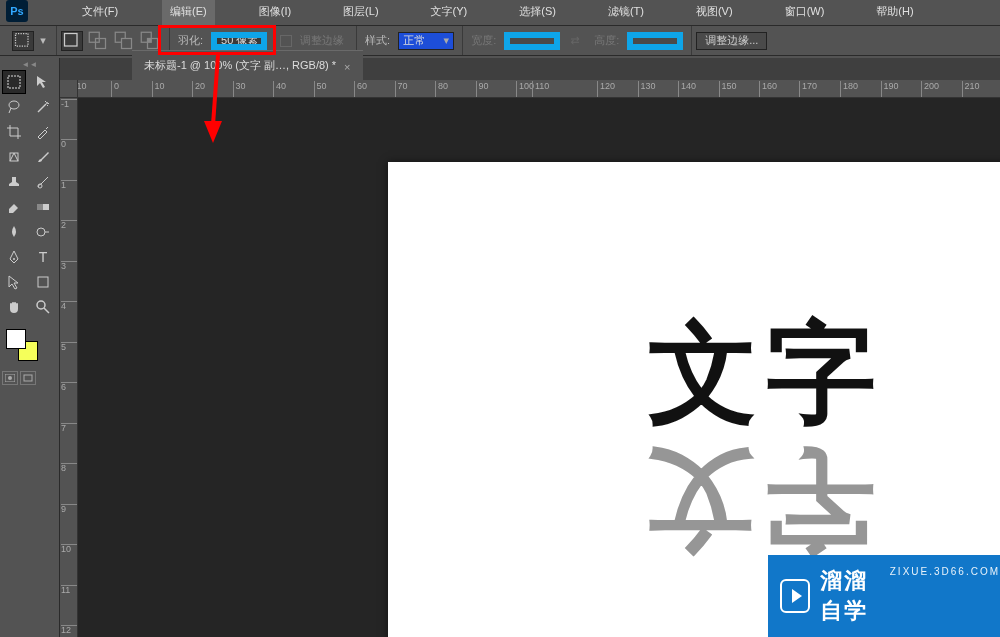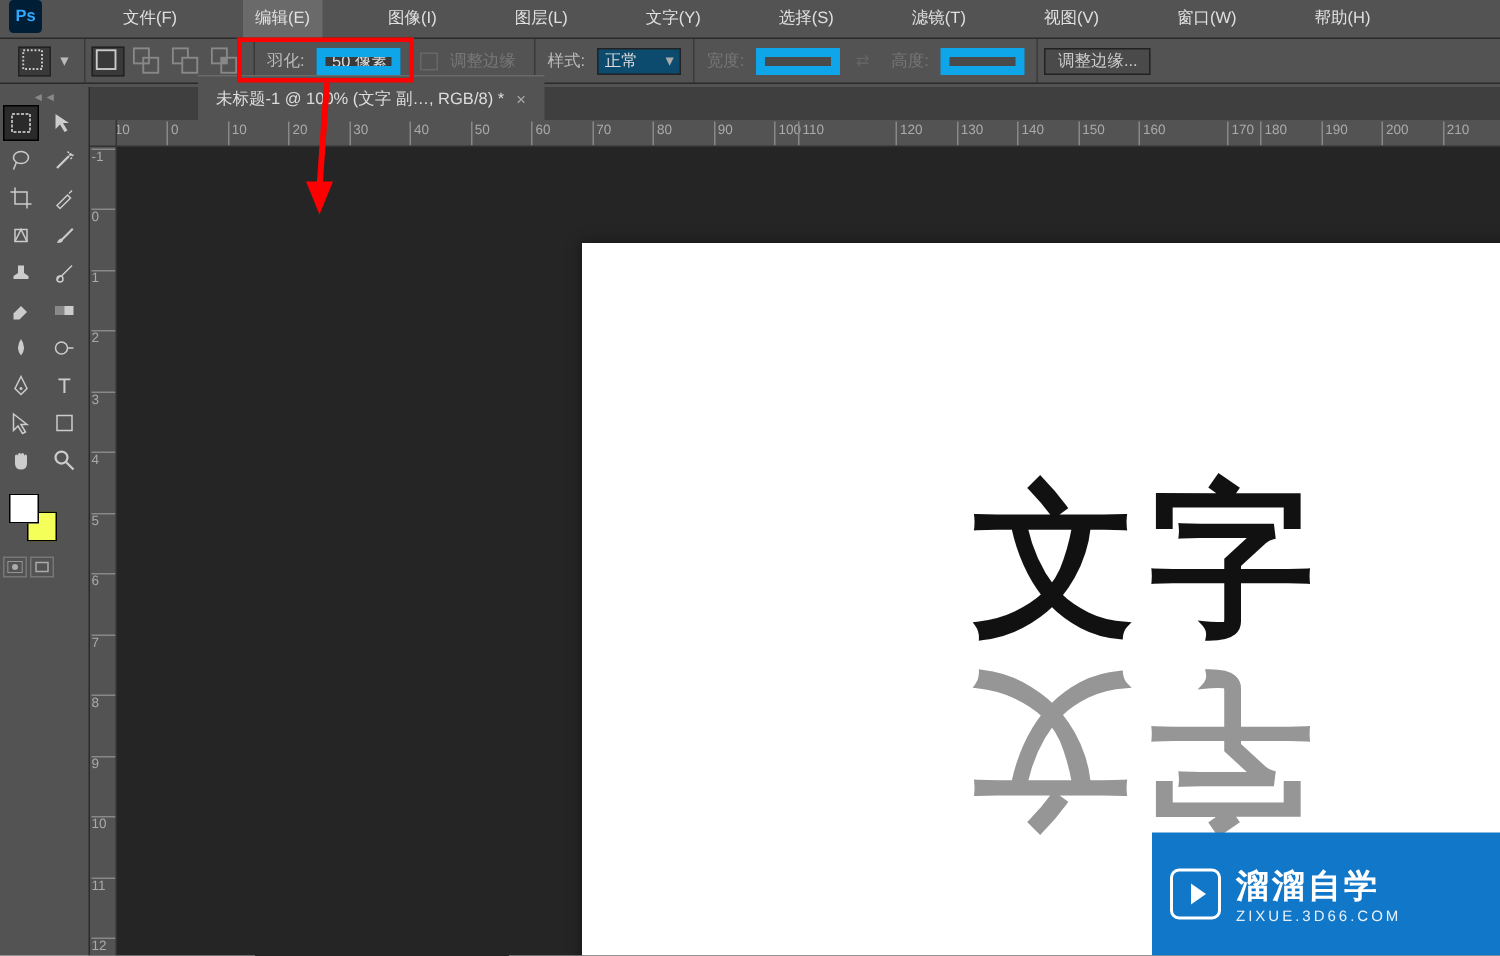--- a/index.html
+++ b/index.html
@@ -14,21 +14,21 @@
 
 .optionsbar { height: 30px; background: #535353; display: flex; align-items: center; padding-left: 12px; border-bottom: 1px solid #2a2a2a; gap: 4px; }
 .opt-group { display: flex; align-items: center; gap: 4px; border-right: 1px solid #3a3a3a; padding-right: 8px; height: 100%; }
 .opt-group-no-border { display: flex; align-items: center; gap: 4px; padding-right: 8px; height: 100%; }
 .opt-icon { width: 22px; height: 20px; display: flex; align-items: center; justify-content: center; color: #bbb; border: 1px solid transparent; }
 .opt-icon.pressed { background: #3a3a3a; border: 1px solid #222; }
 .opt-label { color: #bbb; padding: 0 4px; }
 .opt-label.dim { color: #777; }
 .opt-input { background: #3a3a3a; border: 6px solid #0ea5e9; color: #ddd; width: 56px; height: 18px; padding: 0 4px; font-size: 11px; }
 .opt-input.dim { background: #4a4a4a; color: #666; }
-.opt-select { background: #0c4a6e; border: 1px solid #222; color: #ddd; height: 18px; padding: 0 16px 0 4px; font-size: 11px; position: relative; display: inline-flex; align-items: center; min-width: 56px; }
+.opt-select { background: #1d4ed8; border: 1px solid #222; color: #ddd; height: 18px; padding: 0 16px 0 4px; font-size: 11px; position: relative; display: inline-flex; align-items: center; min-width: 56px; }
 .opt-select::after { content: "▾"; position: absolute; right: 4px; color: #aaa; }
 .opt-checkbox { width: 12px; height: 12px; border: 1px solid #888; display: inline-block; vertical-align: middle; }
 .opt-button { background: #4a4a4a; border: 1px solid #222; color: #ccc; height: 18px; padding: 0 8px; font-size: 11px; display: inline-flex; align-items: center; }
 .red-highlight { position: absolute; border: 3px solid #ff0000; pointer-events: none; z-index: 50; }
 
 
 .tabbar { height: 22px; background: #3f3f3f; display: flex; align-items: flex-end; padding-left: 72px; }
 .doc-tab { background: #535353; color: #ddd; padding: 7px 12px; font-size: 11px; border-top: 1px solid #6a6a6a; display: flex; align-items: flex-end; gap: 8px; }
 .doc-tab .close { color: #aaa; cursor: pointer; }
 
@@ -55,21 +55,21 @@
 .ruler-v .ruler-tick { left: 1px; border-top: 1px solid #888; width: 16px; padding-top: 0; writing-mode: horizontal-tb; text-align: left; line-height: 9px; }
 .canvas-scroll { position: absolute; left: 18px; top: 40px; right: 0; bottom: 0; background: #252525; overflow: hidden; }
 .canvas { position: absolute; background: #fff; box-shadow: 0 0 8px rgba(0,0,0,0.5); }
 .canvas-text { position: absolute; font-family: "SimHei", "Microsoft YaHei", sans-serif; font-weight: 900; color: #111; }
 .canvas-text-reflect { position: absolute; font-family: "SimHei", "Microsoft YaHei", sans-serif; font-weight: 900; color: #969696; transform: scaleY(-1); }
 
 
 .watermark { position: absolute; right: 0; bottom: 0; width: 232px; height: 82px; background: #1177c9; color: #fff; display: flex; align-items: center; padding-left: 12px; gap: 10px; z-index: 100; }
 .wm-play { width: 34px; height: 34px; border: 2px solid #fff; border-radius: 6px; display: flex; align-items: center; justify-content: center; }
 .wm-play::before { content: ""; border-left: 10px solid #fff; border-top: 7px solid transparent; border-bottom: 7px solid transparent; margin-left: 3px; }
-.wm-text { display: flex; flex-direction: column; }
+.wm-text { display: flex; }
 .wm-title { font-size: 22px; font-weight: bold; letter-spacing: 2px; }
 .wm-sub { font-size: 10px; letter-spacing: 2px; opacity: 0.9; }
 
 
 .red-arrow { position: absolute; z-index: 60; pointer-events: none; }
 </style>
 </head>
 <body>
 
 <div class="menubar">
@@ -303,21 +303,21 @@
       <div class="ruler-tick" style="left: 316.5px;">70</div>
       <div class="ruler-tick" style="left: 357px;">80</div>
       <div class="ruler-tick" style="left: 397.5px;">90</div>
       <div class="ruler-tick" style="left: 438px;">100</div>
       <div class="ruler-tick" style="left: 454px;">110</div>
       <div class="ruler-tick" style="left: 519px;">120</div>
       <div class="ruler-tick" style="left: 559.5px;">130</div>
       <div class="ruler-tick" style="left: 600px;">140</div>
       <div class="ruler-tick" style="left: 640.5px;">150</div>
       <div class="ruler-tick" style="left: 681px;">160</div>
-      <div class="ruler-tick" style="left: 740px;">170</div>
+      <div class="ruler-tick" style="left: 721px;">170</div>
       <div class="ruler-tick" style="left: 762px;">180</div>
       <div class="ruler-tick" style="left: 802.5px;">190</div>
       <div class="ruler-tick" style="left: 843px;">200</div>
       <div class="ruler-tick" style="left: 883.5px;">210</div>
     </div>
   <div class="ruler-v" id="ruler-v">
       <div class="ruler-tick" style="top: 0.5px;">-1</div>
       <div class="ruler-tick" style="top: 41px;">0</div>
       <div class="ruler-tick" style="top: 81.5px;">1</div>
       <div class="ruler-tick" style="top: 122px;">2</div>

